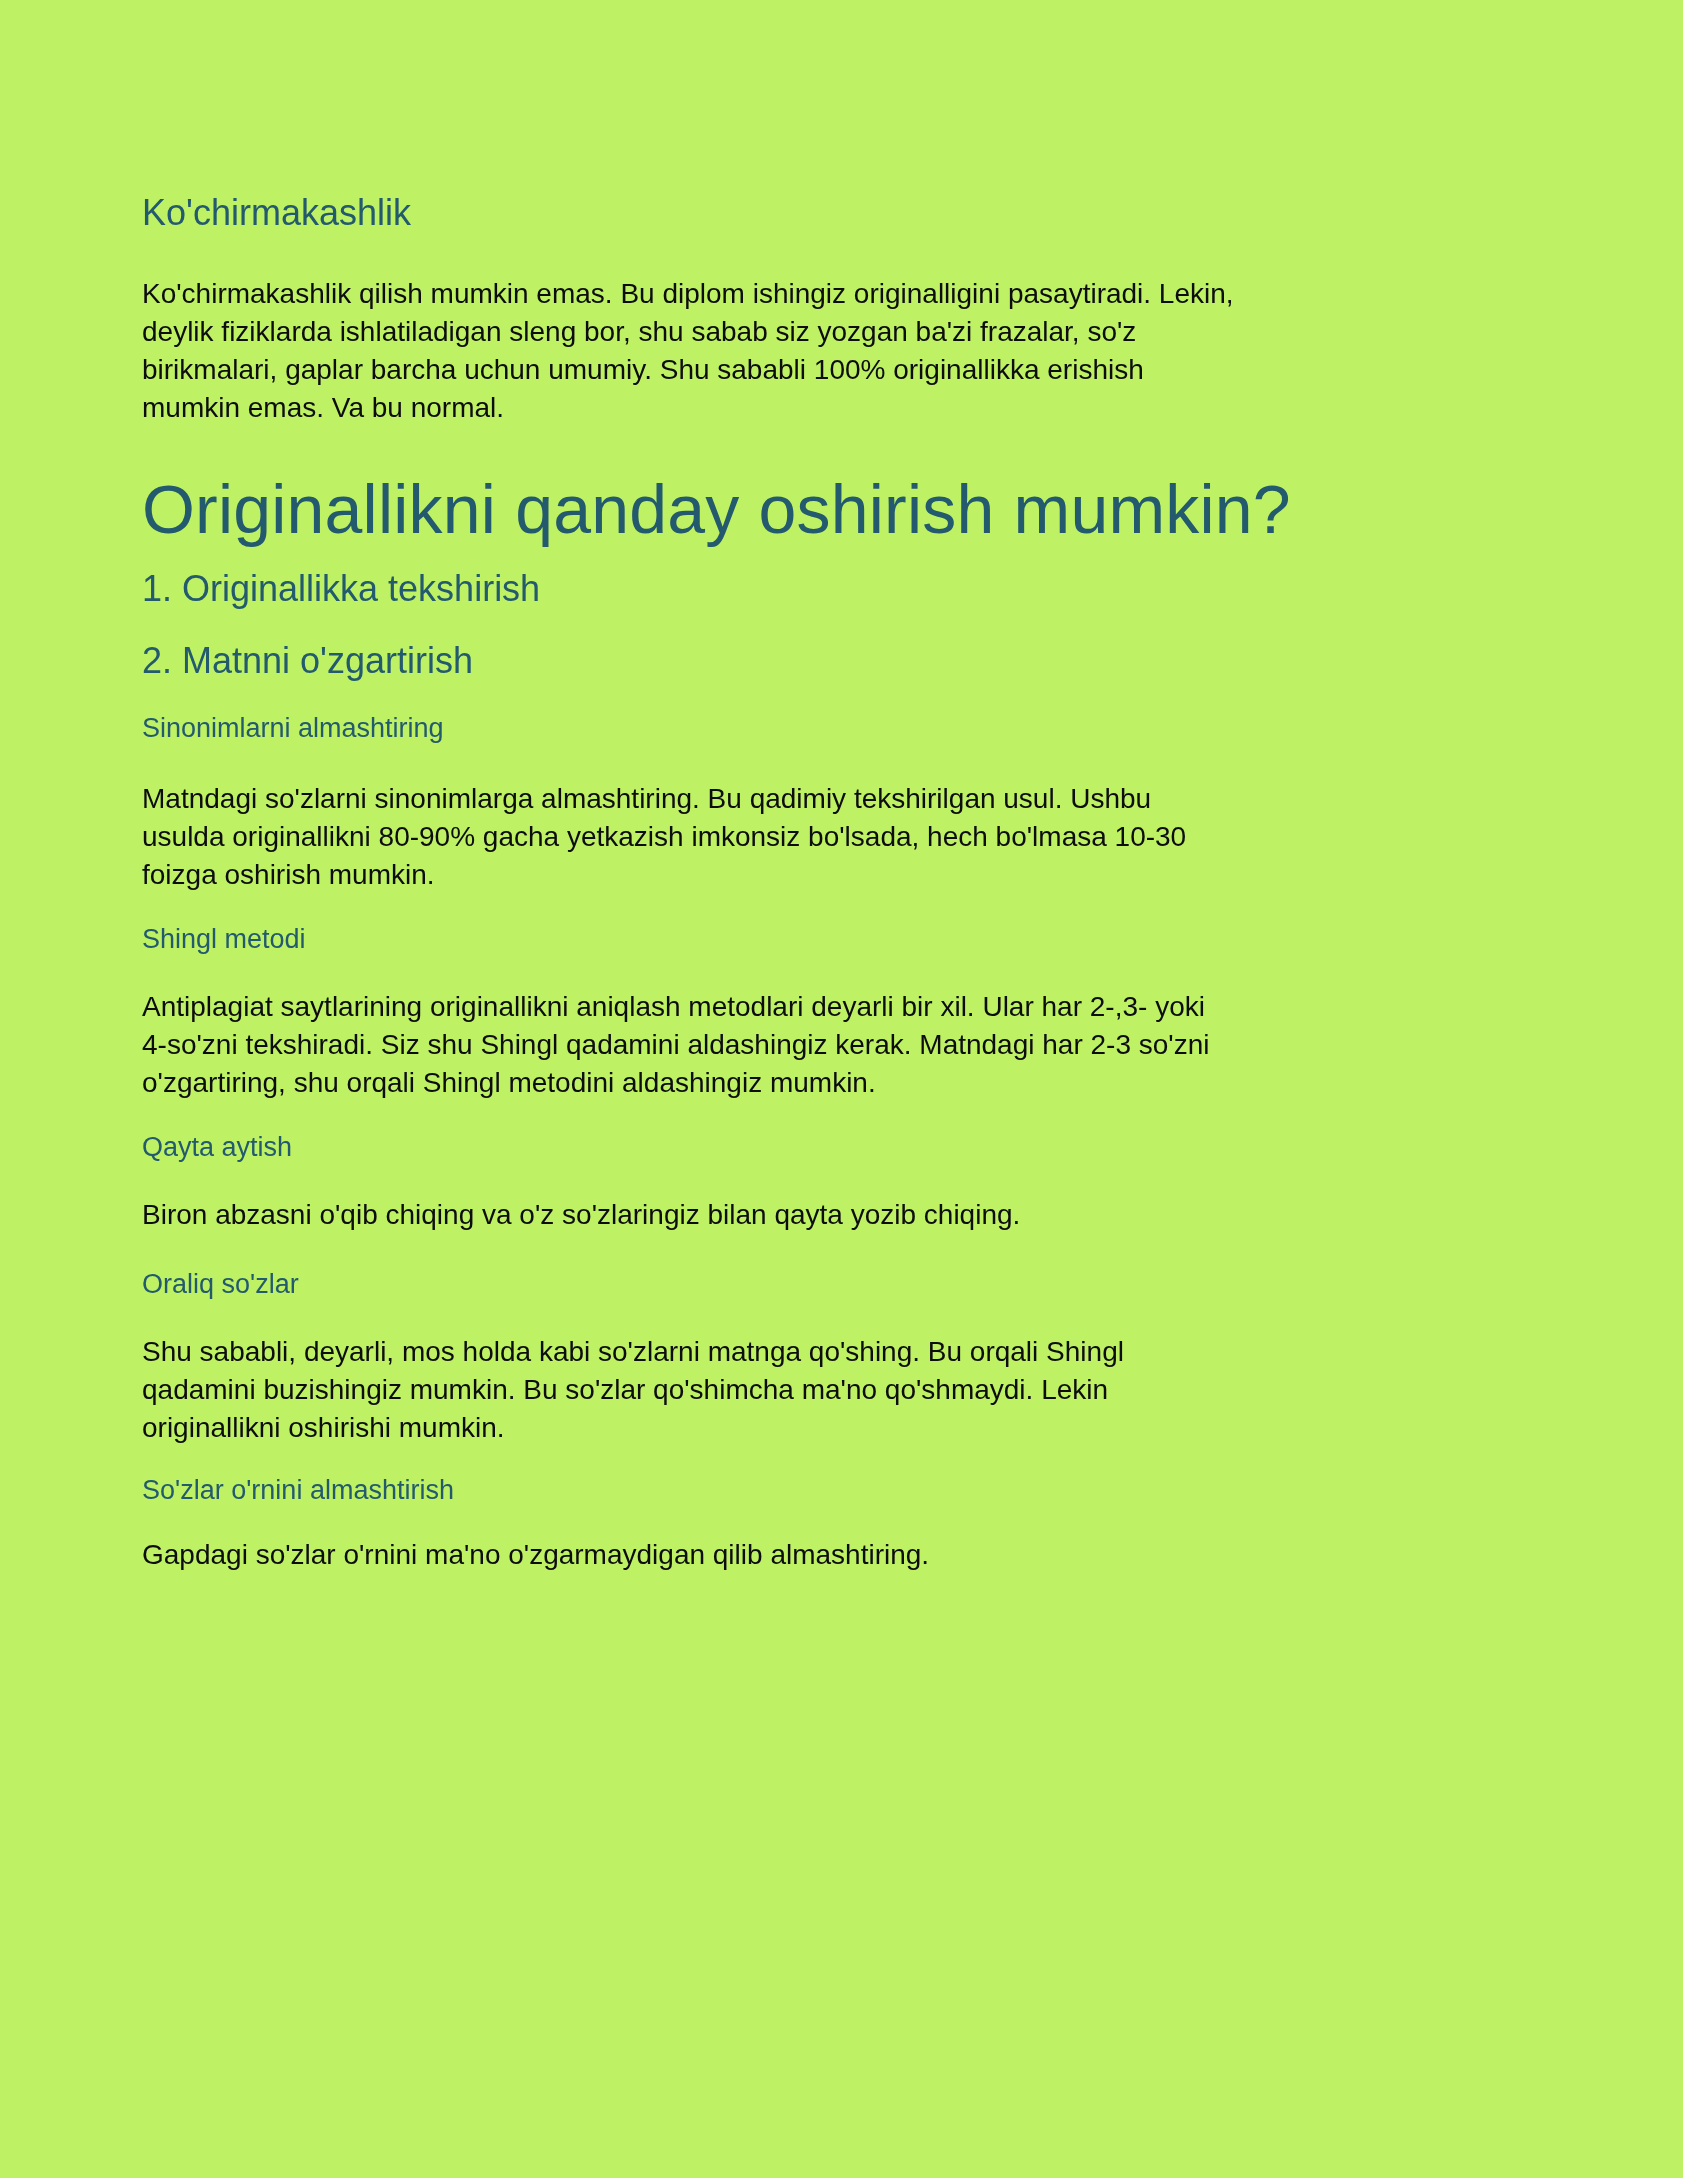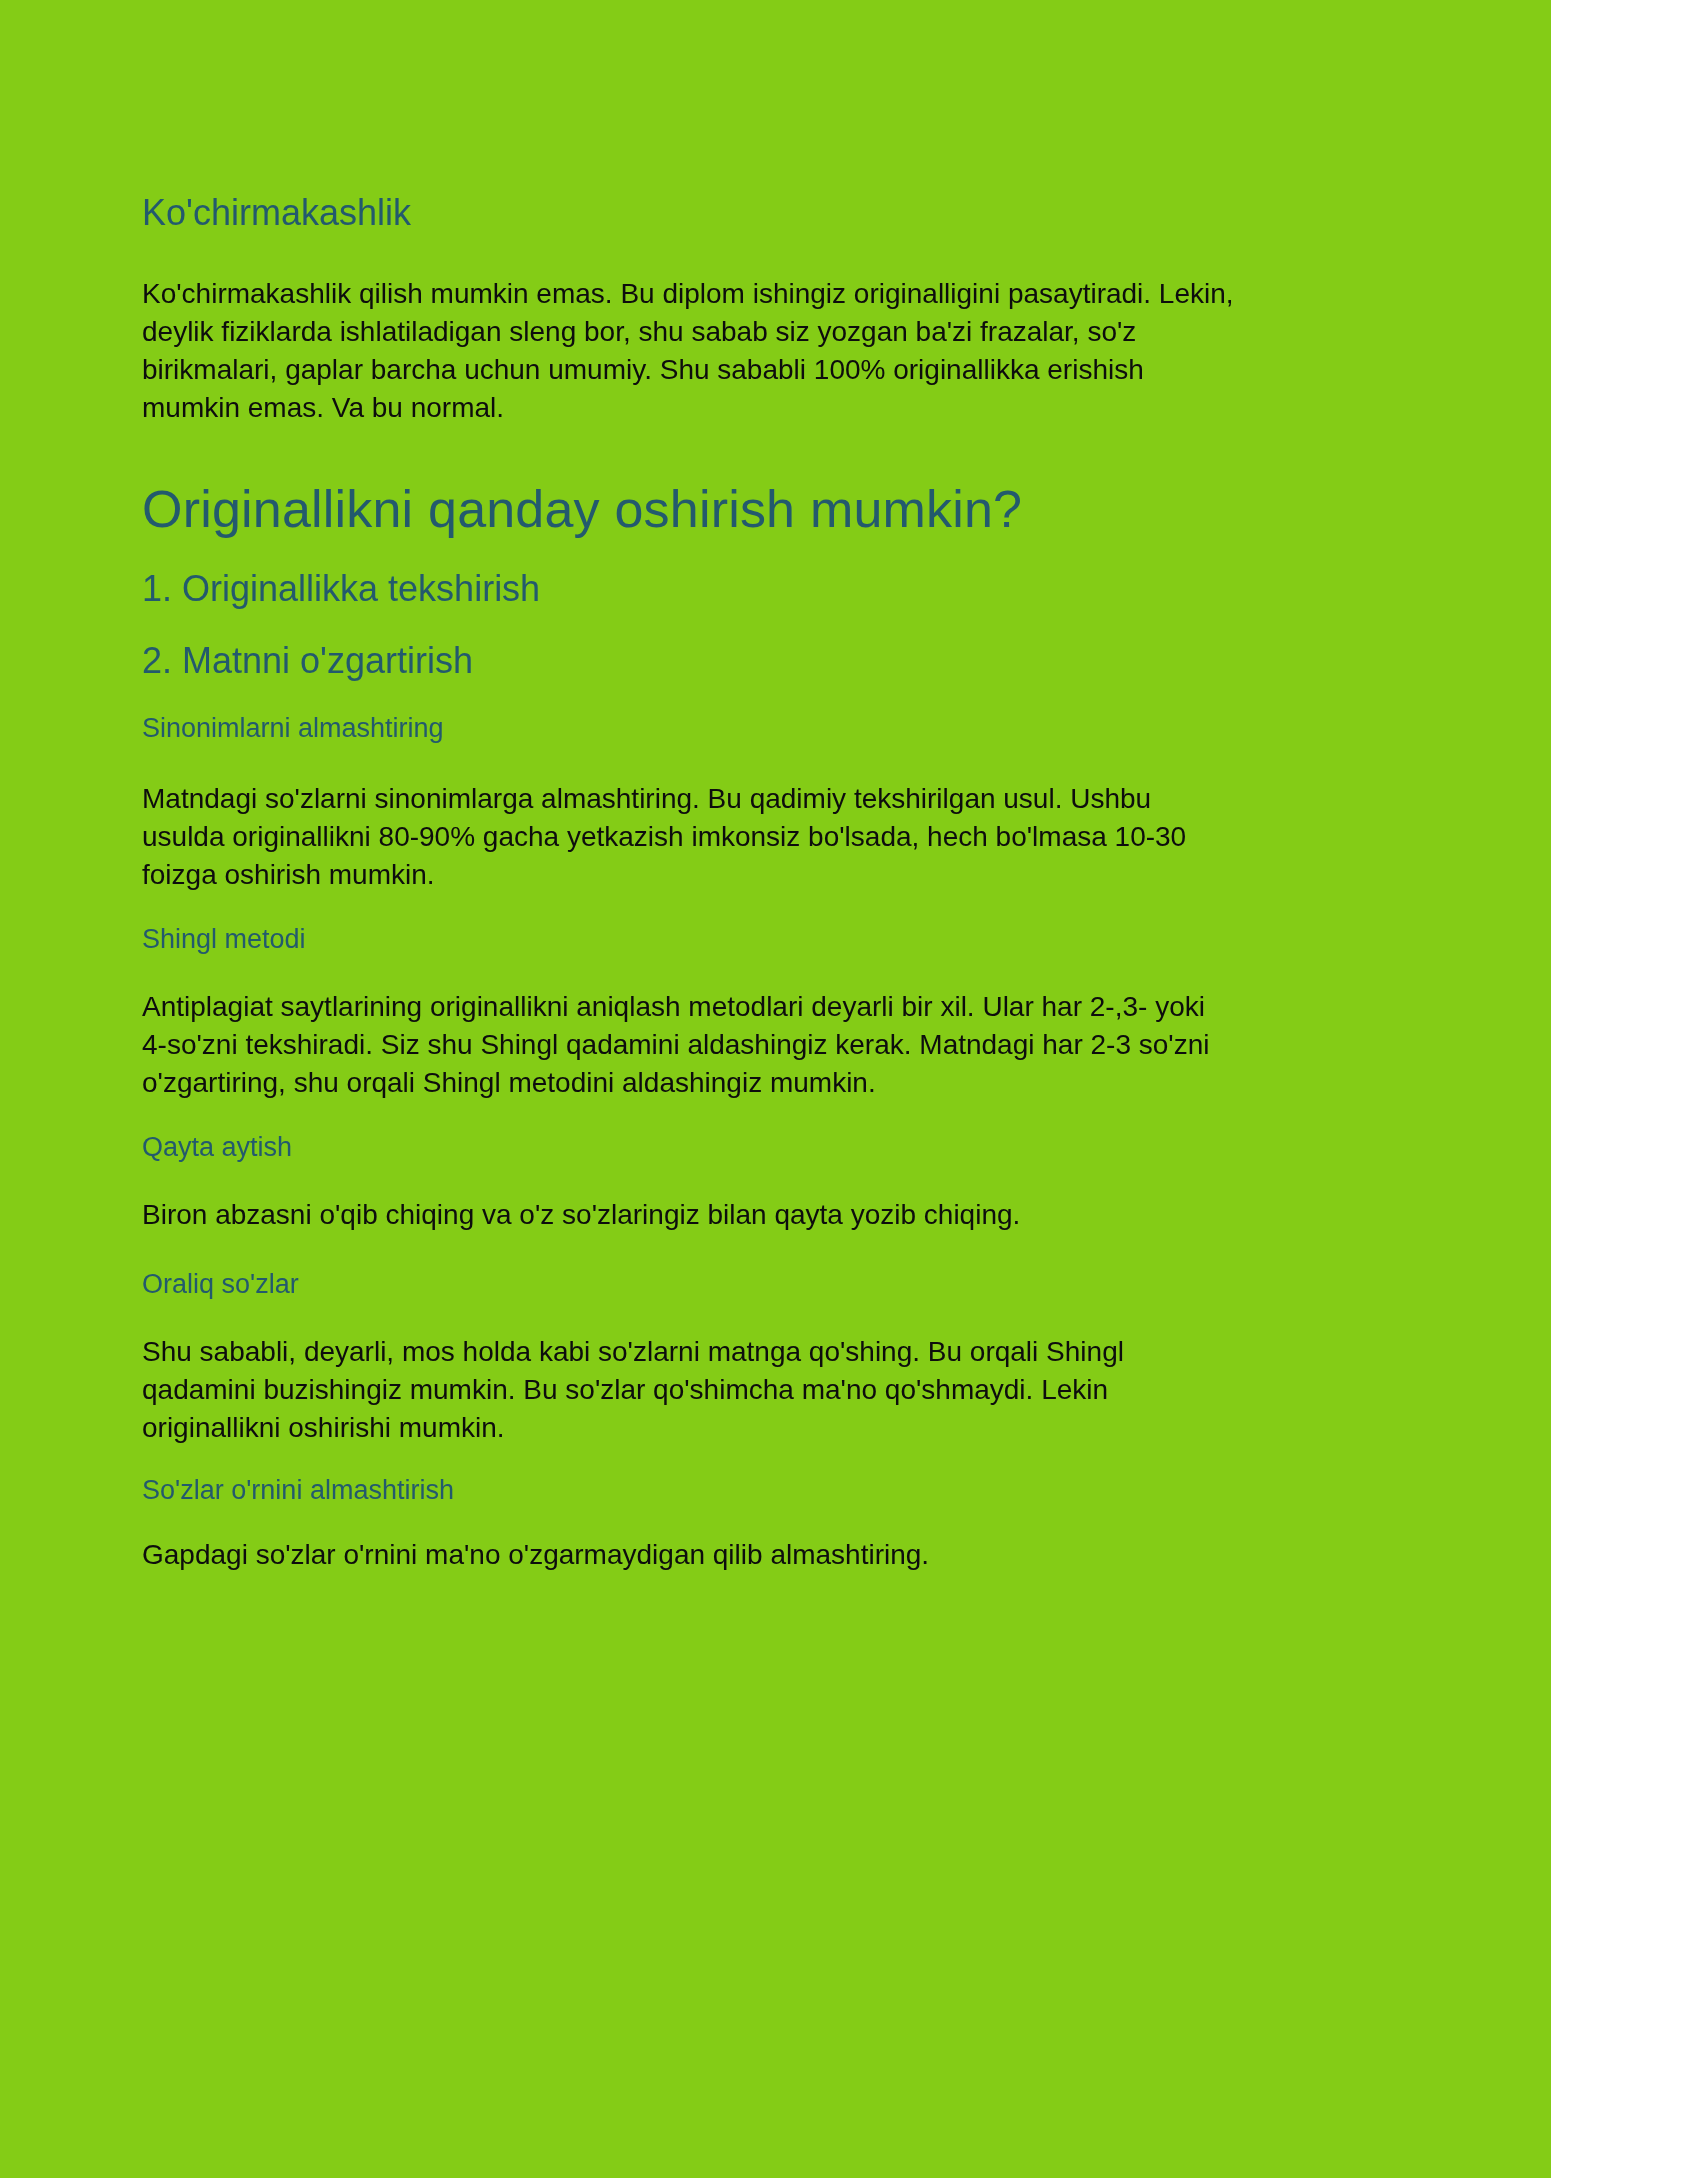--- a/index.html
+++ b/index.html
@@ -2,35 +2,35 @@
 <html><head>
 <meta charset="utf-8">
 <style>
   html, body {
     margin: 0;
     padding: 0;
     background: #ffffff;
   }
   .page {
     position: relative;
-    width: 1551px;
+    width: 1683px;
     height: 2178px;
-    background: #84cc16;
+    background: #bef264;
     box-sizing: border-box;
     padding: 191px 129px 0 142px;
     font-family: "Liberation Sans", sans-serif;
     overflow: hidden;
   }
   .doc h1, .doc h2, .doc h3 {
     color: #235a6d;
     font-weight: 400;
     padding: 0;
   }
   .doc h1 {
-    font-size: 52px;
+    font-size: 68px;
     line-height: 59px;
     margin: 53px 0 0 0;
     letter-spacing: 0.2px;
   }
   .doc h2 {
     font-size: 36px;
     line-height: 44px;
     margin: 28px 0 0 0;
   }
   .doc h2.first {

